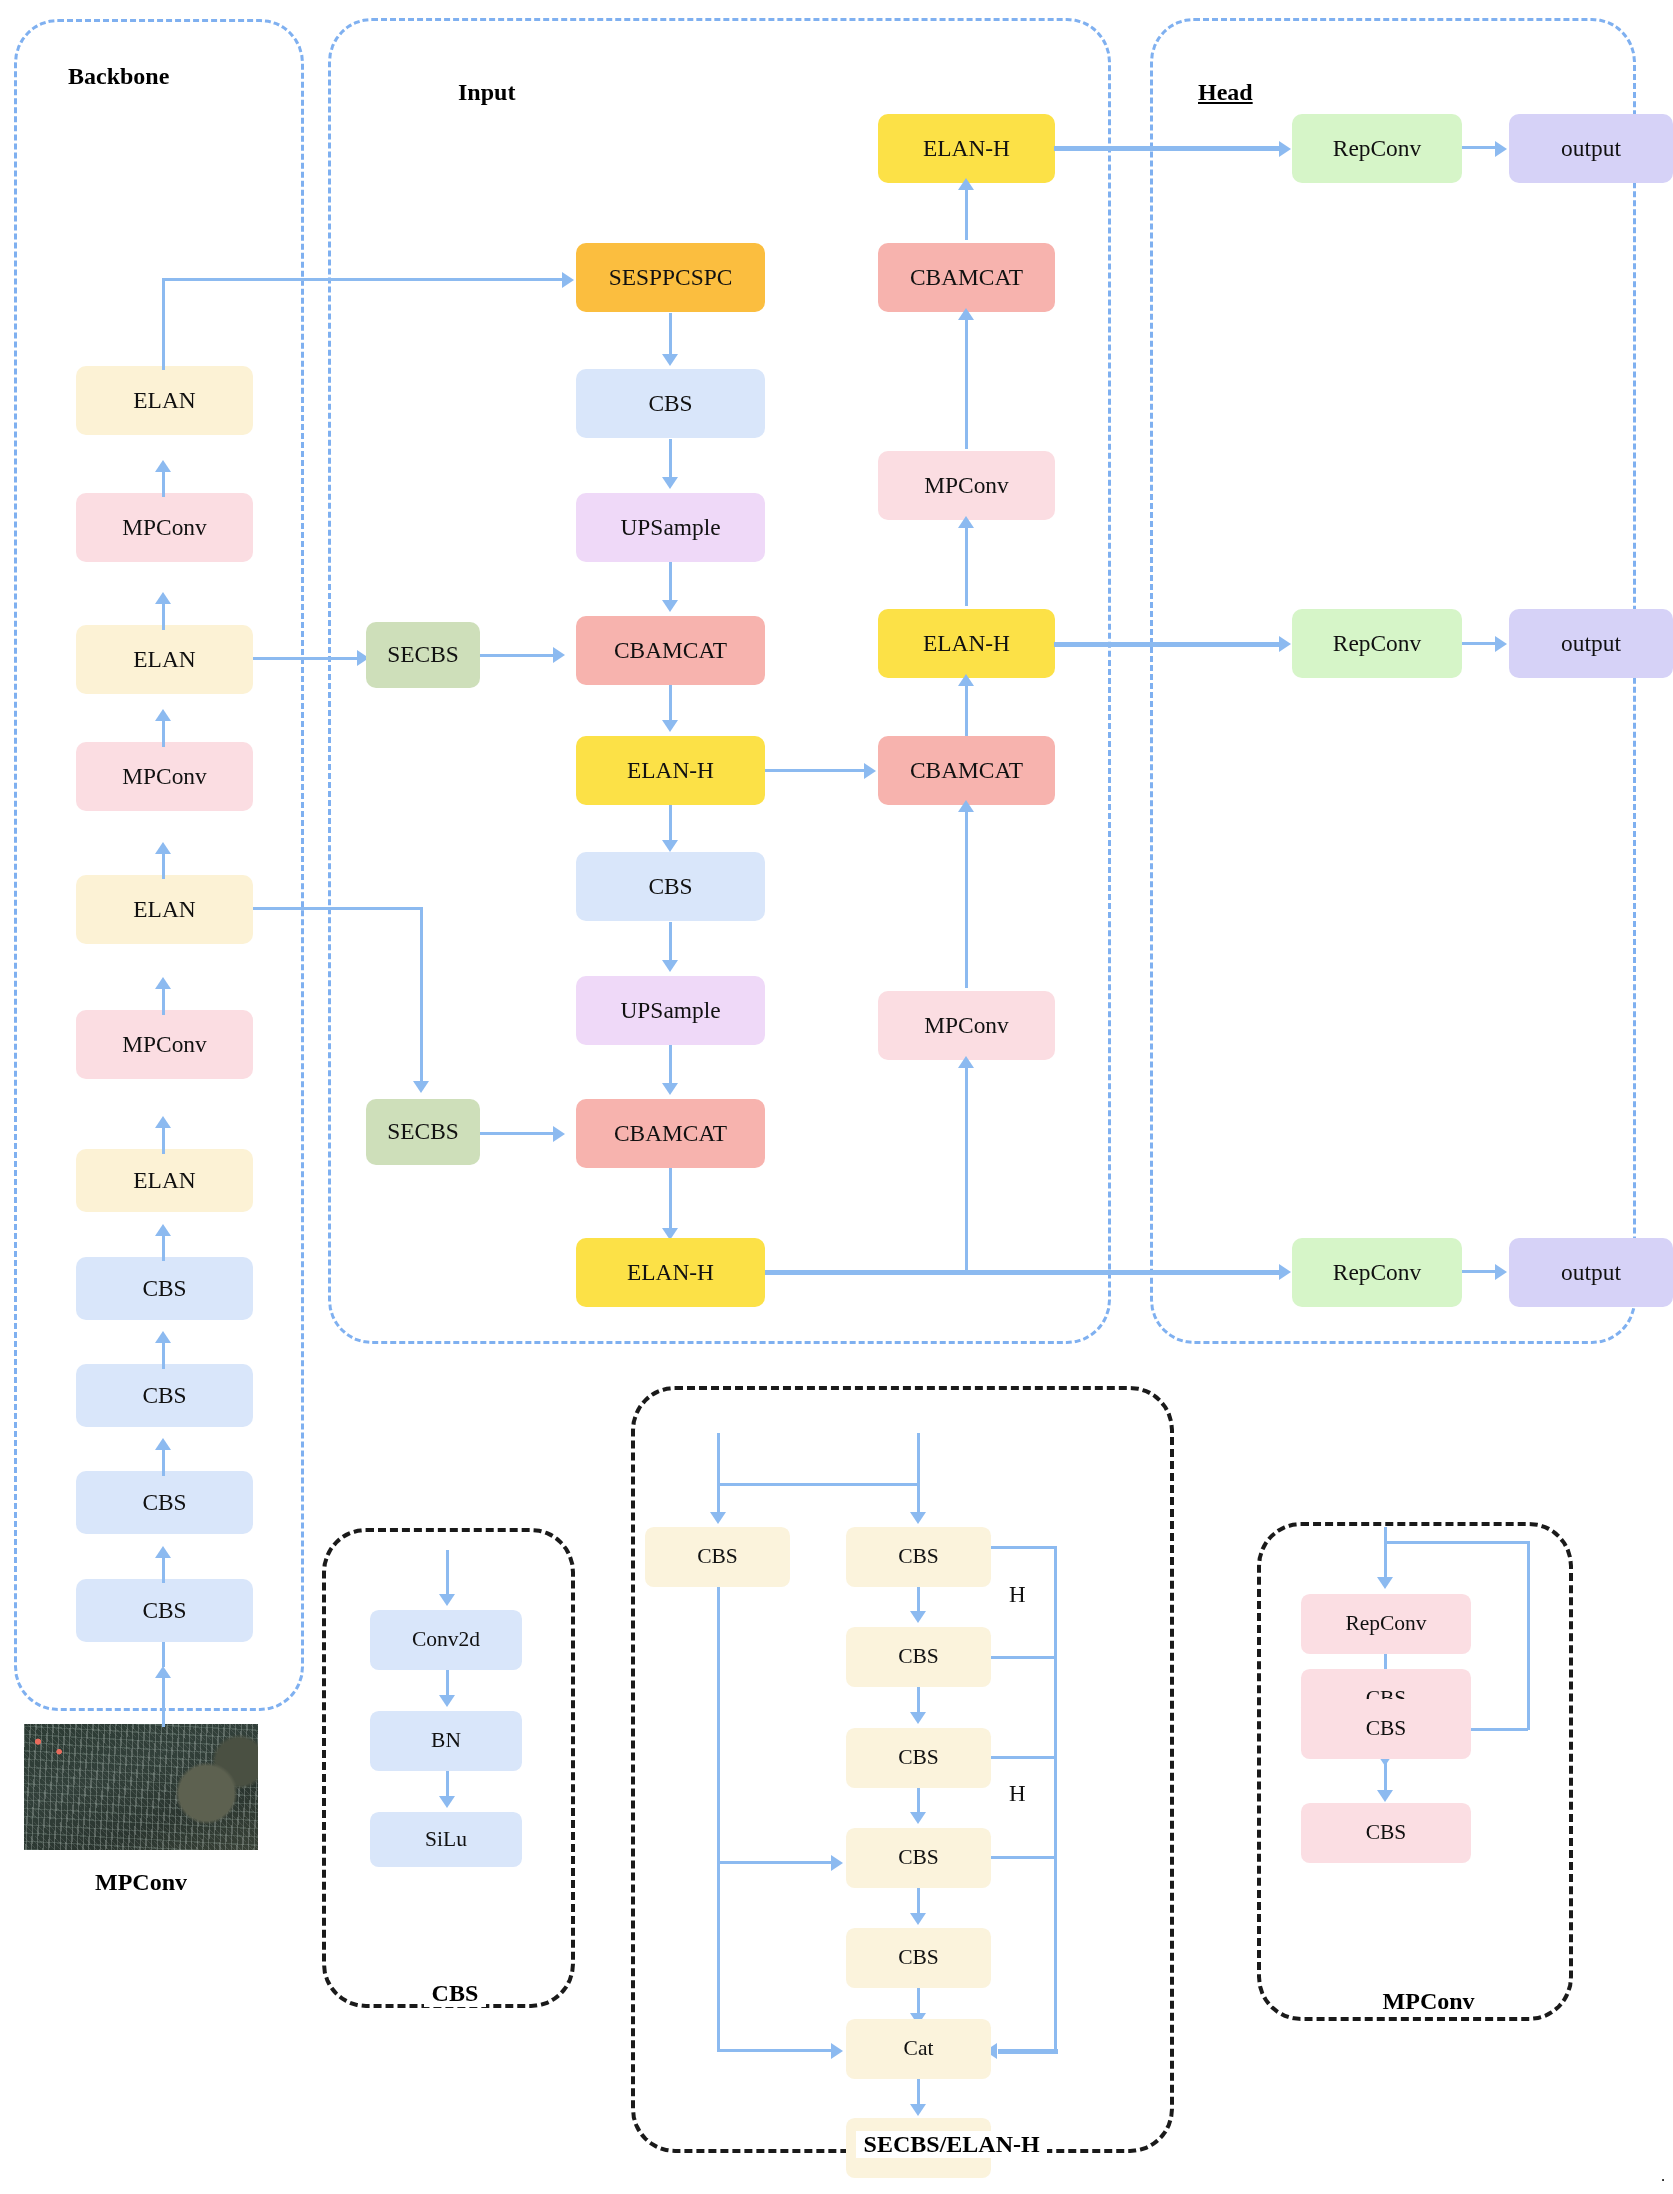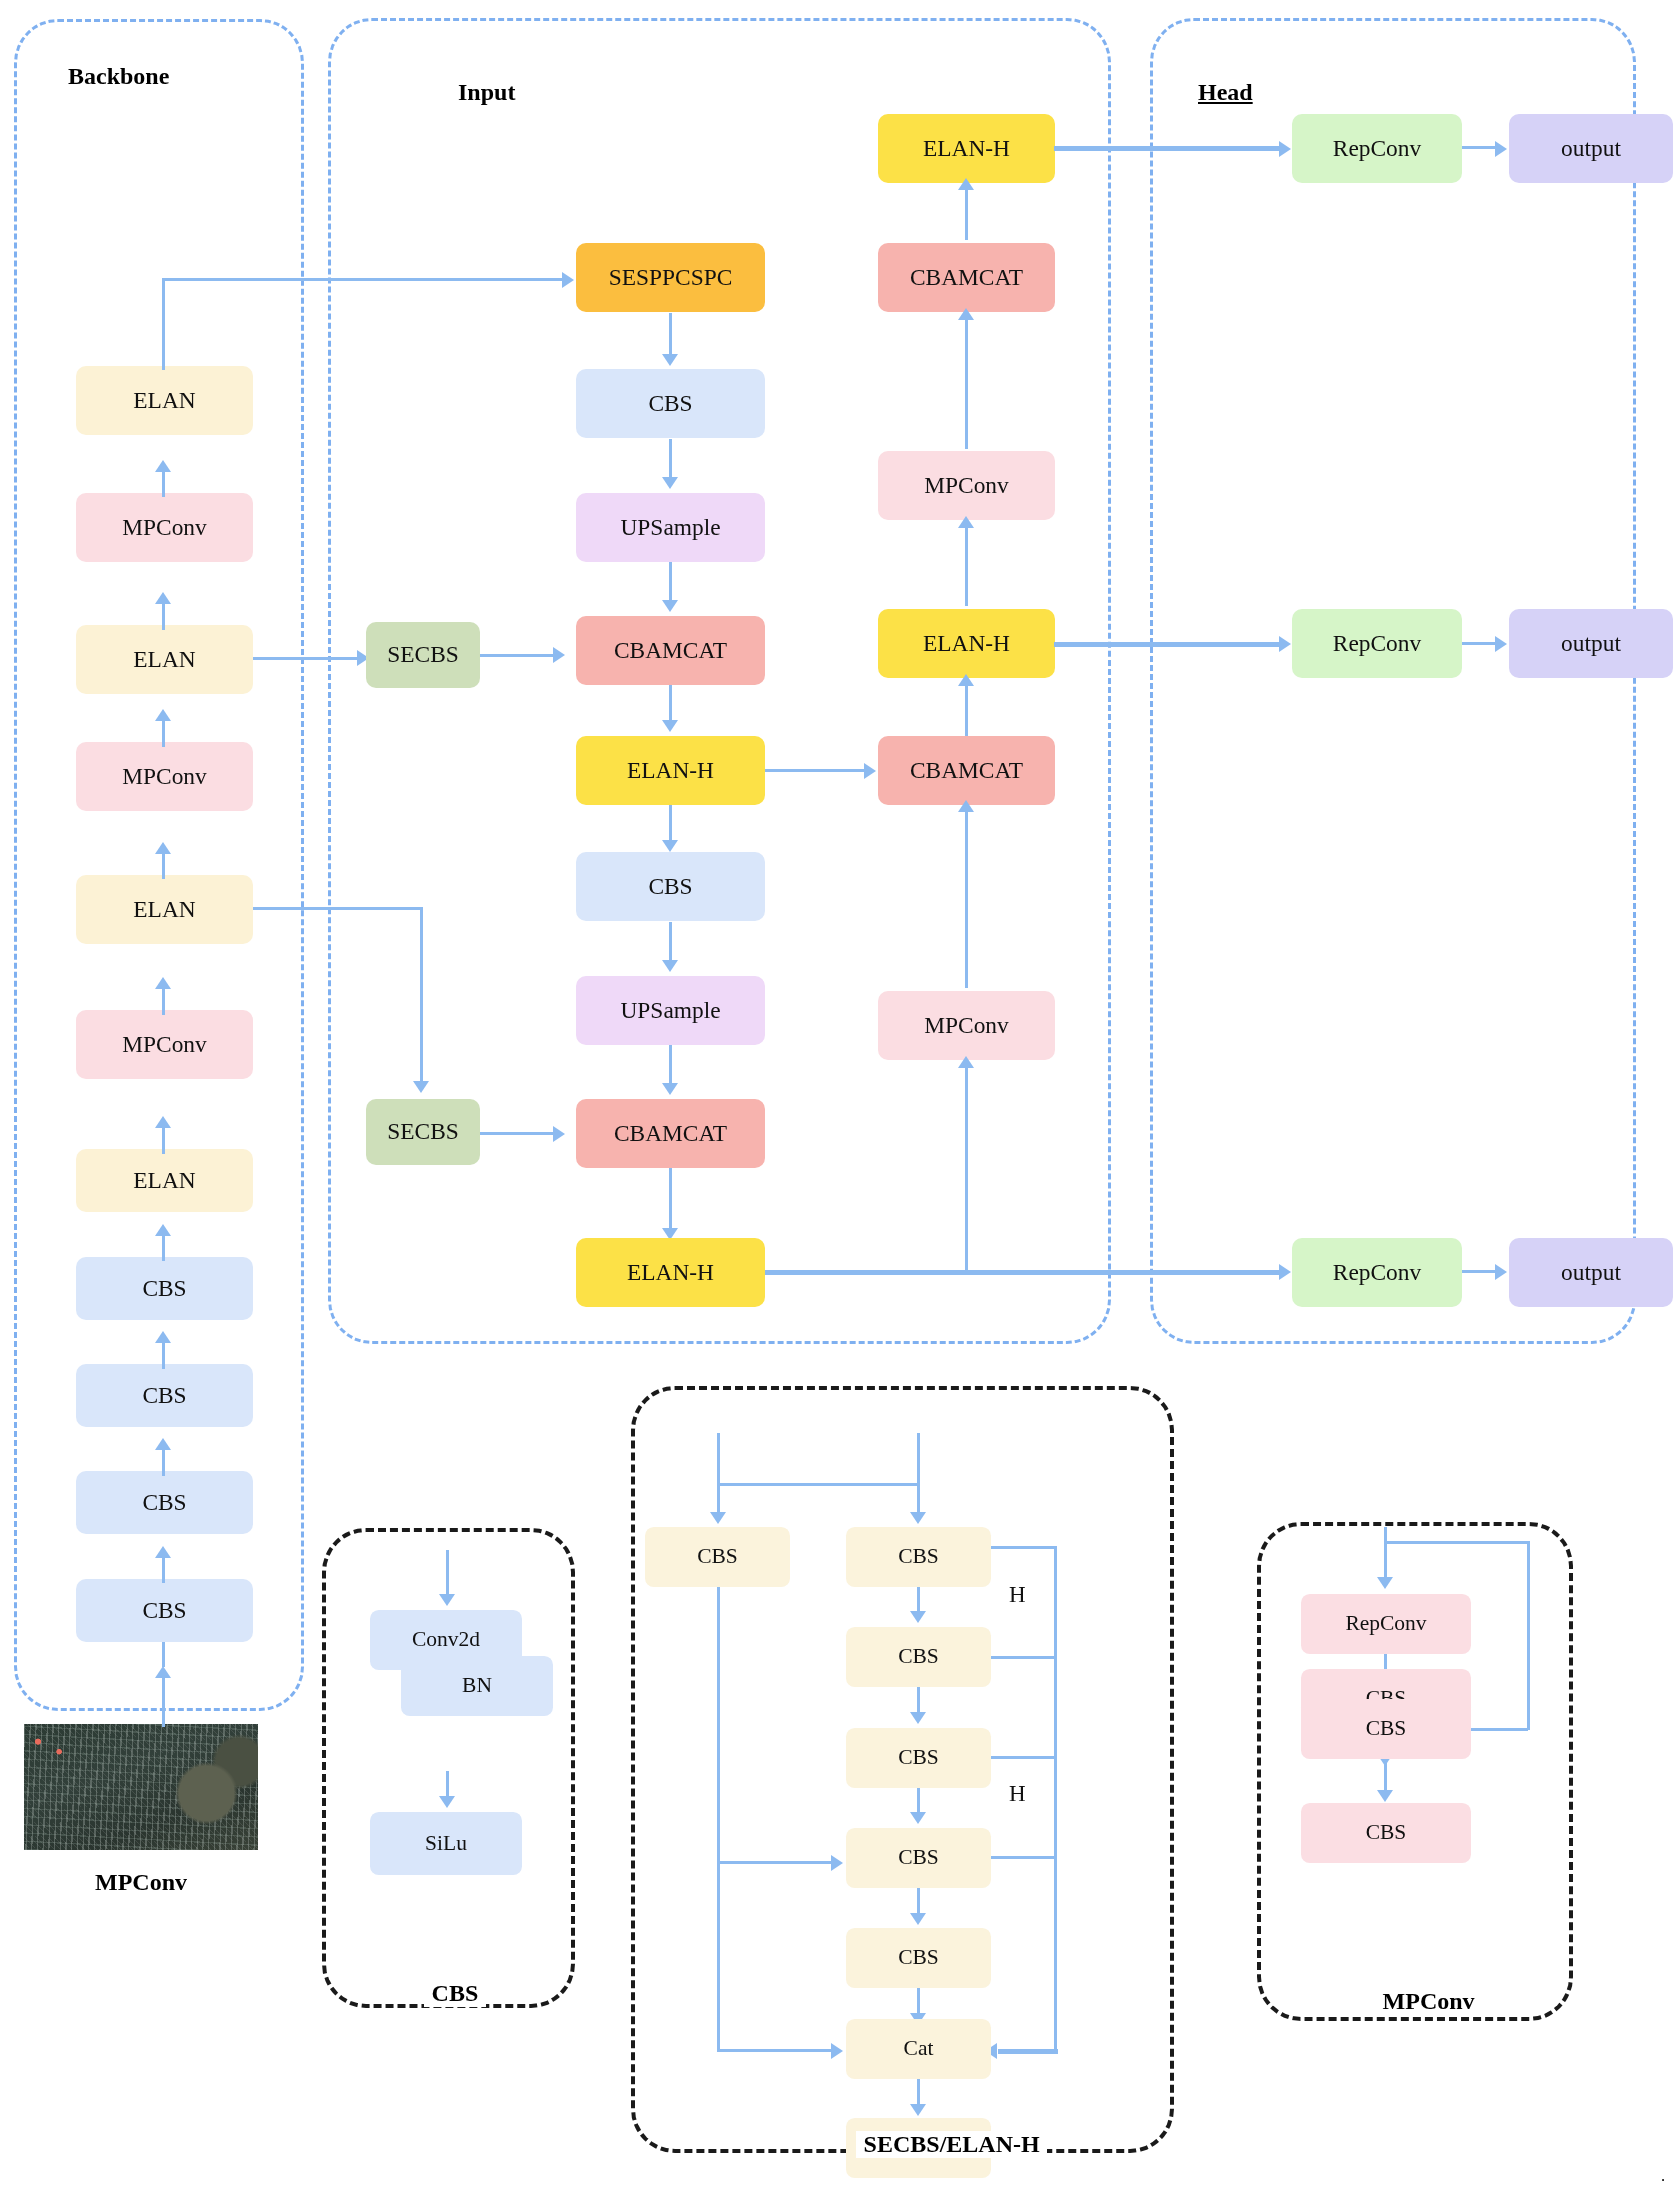--- a/index.html
+++ b/index.html
@@ -269,25 +269,25 @@
   <div class="node c-output" style="left:1509px;top:1238px;width:164px;height:69px;">output</div>
 
   <div class="submodule" style="left:322px;top:1528px;width:253px;height:480px;"></div>
   <div class="ln v" style="left:446px;top:1550px;height:47px;"></div>
   <div class="arw down" style="left:439px;top:1594px;"></div>
 
   <div class="node sm c-cbs-detail" style="left:370px;top:1610px;width:152px;height:60px;">Conv2d</div>
   <div class="ln v" style="left:446px;top:1670px;height:28px;"></div>
   <div class="arw down" style="left:439px;top:1695px;"></div>
 
-  <div class="node sm c-cbs-detail" style="left:370px;top:1656px;width:152px;height:60px;margin-left:31px;">BN</div>
+  <div class="node sm c-cbs-detail" style="left:370px;top:1711px;width:152px;height:60px;">BN</div>
   <div class="ln v" style="left:446px;top:1771px;height:28px;"></div>
   <div class="arw down" style="left:439px;top:1796px;"></div>
 
-  <div class="node sm c-cbs-detail" style="left:370px;top:1812px;width:152px;height:63px;">SiLu</div>
+  <div class="node sm c-cbs-detail" style="left:370px;top:1812px;width:152px;height:55px;">SiLu</div>
 
   <div class="sub-label" style="left:424px;top:1980px;">CBS</div>
 
   <div class="submodule" style="left:631px;top:1386px;width:543px;height:767px;"></div>
 
   <div class="ln h" style="left:717px;top:1483px;width:202px;"></div>
   <div class="ln v" style="left:717px;top:1433px;height:82px;"></div>
   <div class="ln v" style="left:917px;top:1433px;height:82px;"></div>
   <div class="arw down" style="left:710px;top:1512px;"></div>
   <div class="arw down" style="left:910px;top:1512px;"></div>

